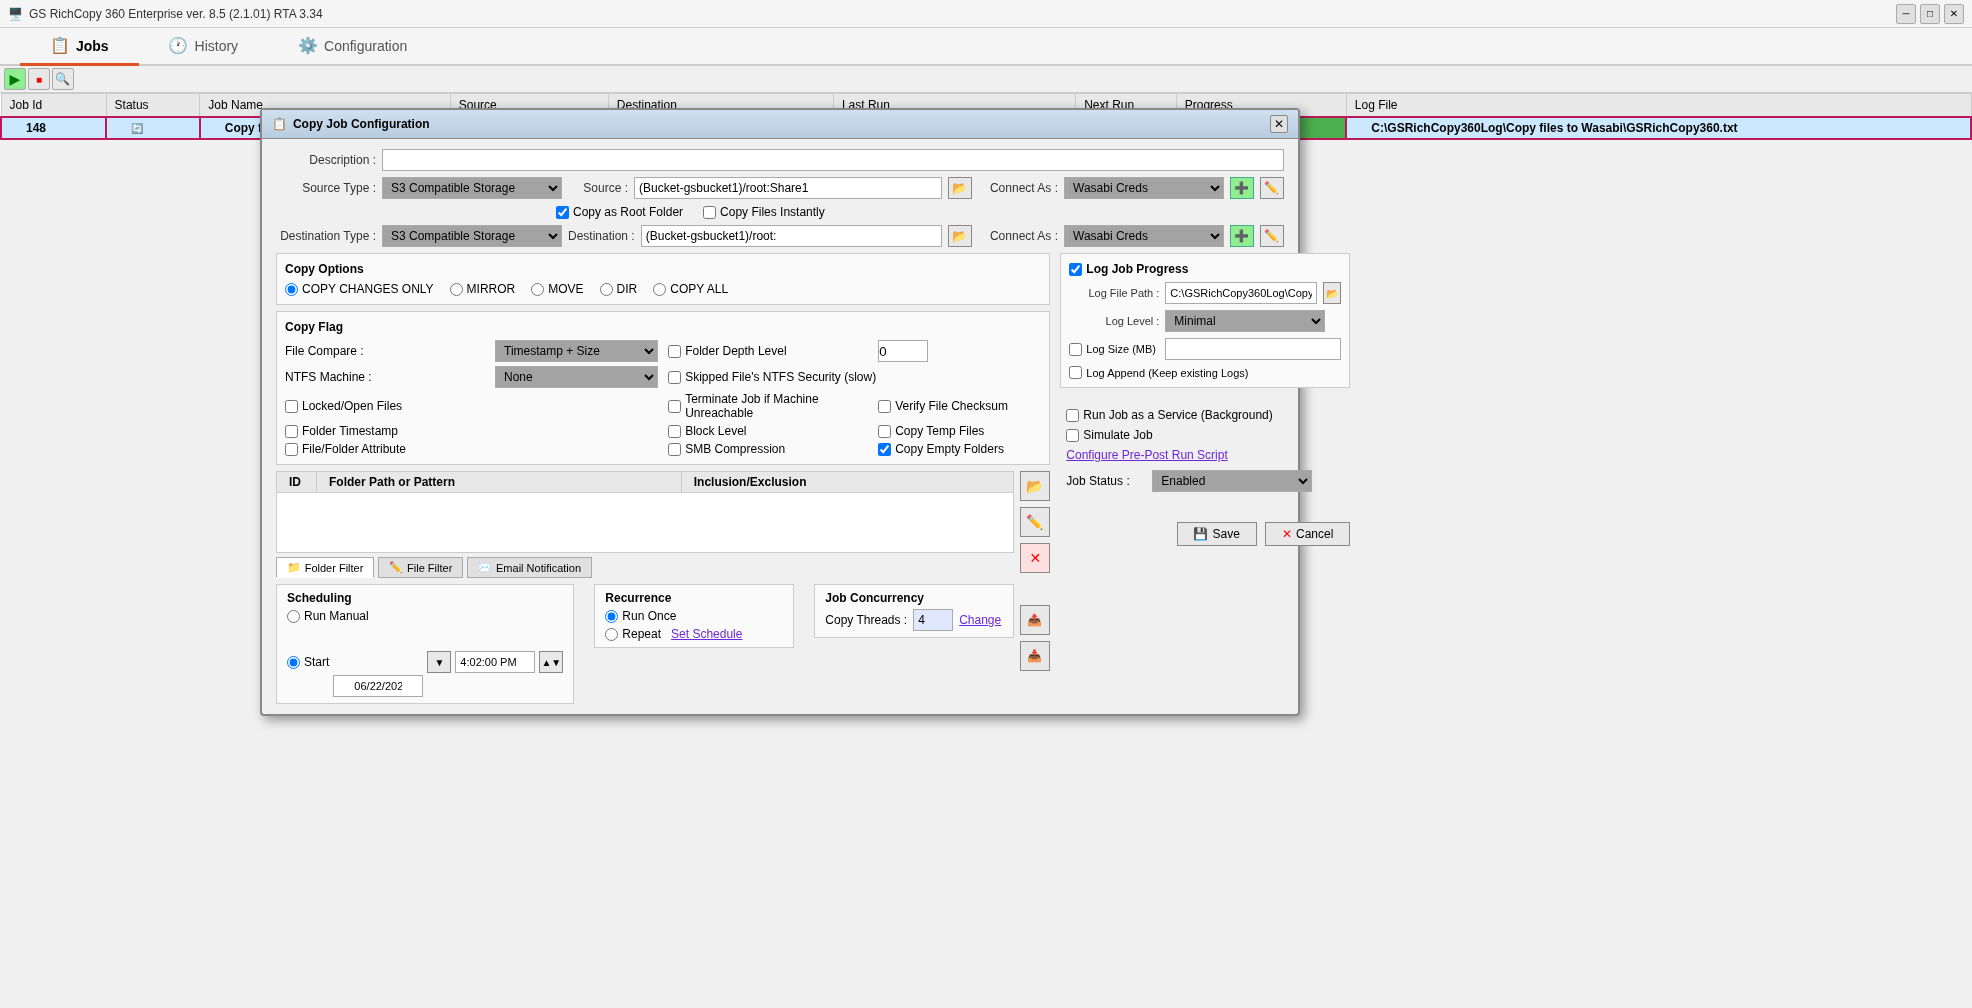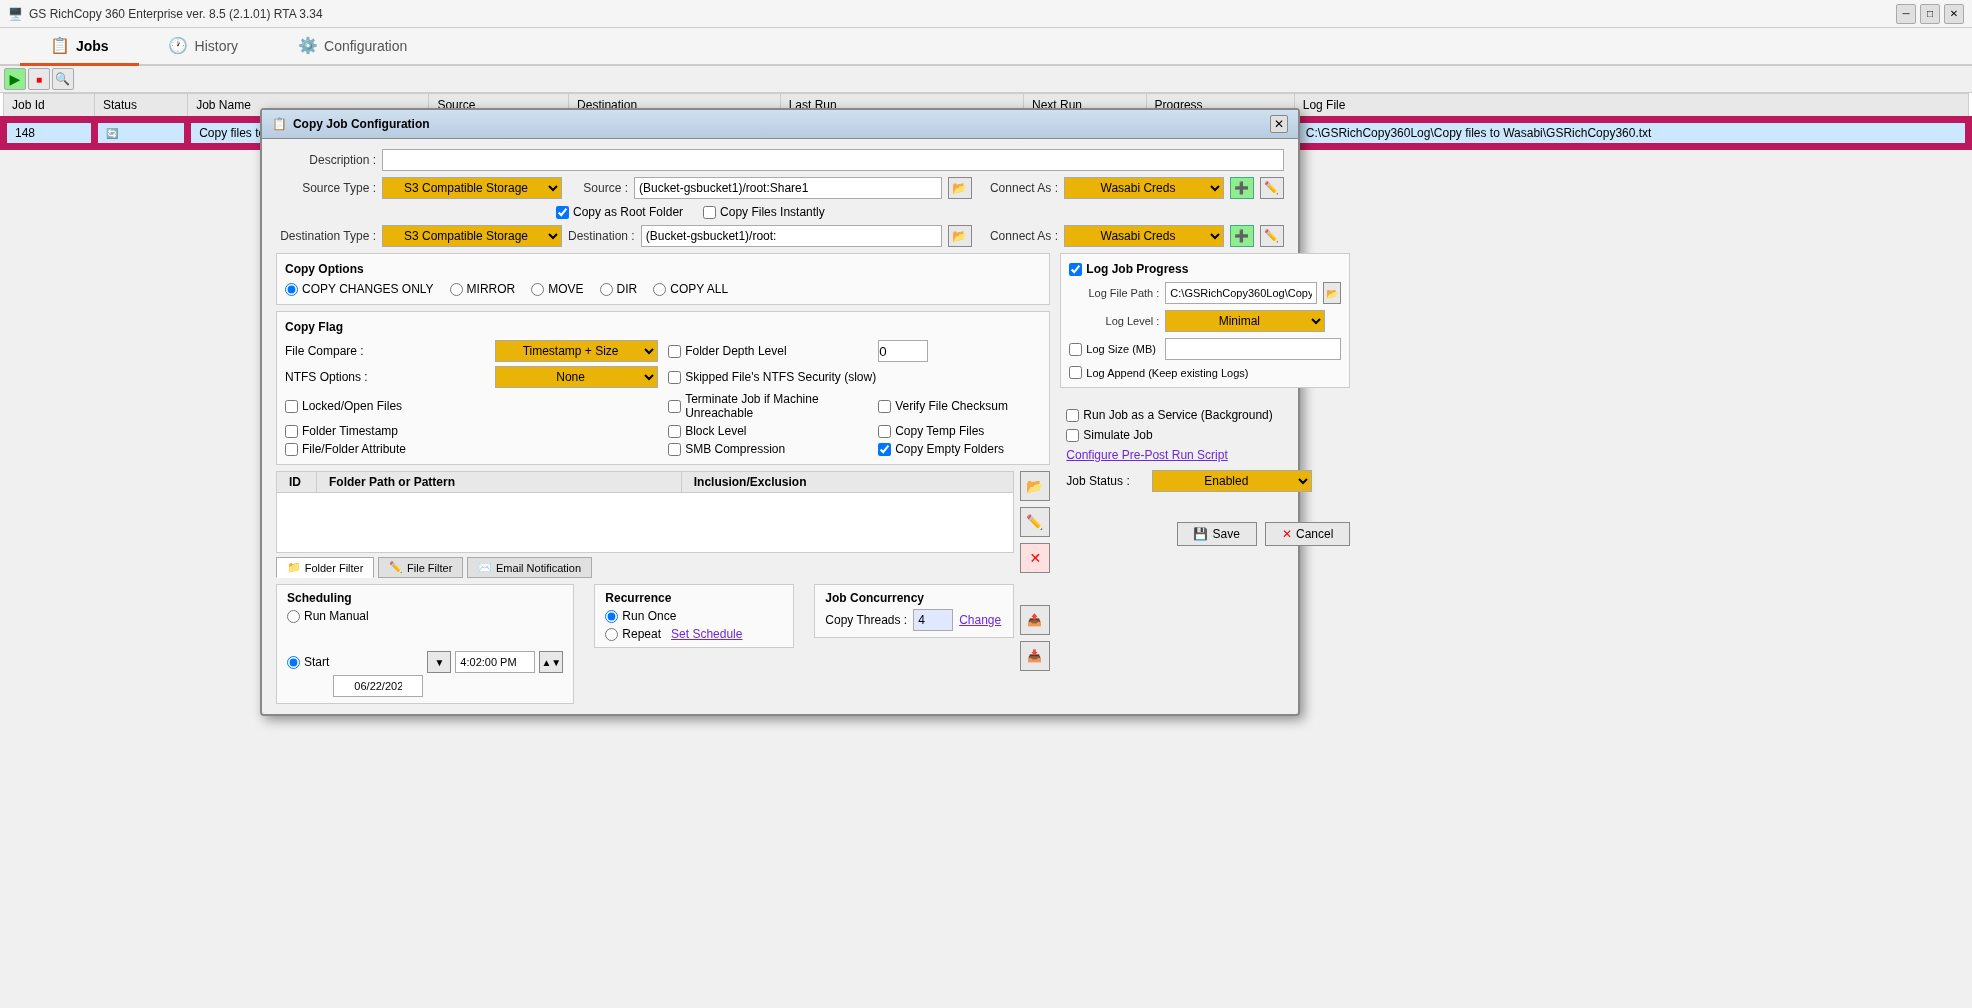--- a/index.html
+++ b/index.html
@@ -80,23 +80,24 @@
       font-size: 12px;
     }
     .job-table th {
       background: #e8e8e8;
       border: 1px solid #ccc;
       padding: 4px 8px;
       text-align: left;
       font-weight: normal;
     }
     .job-table td {
-      border: 7px solid #be185d;
-      padding: 3px 8px;
+      border: 2px solid #be185d;
+      padding: 3px 24px;
       background: #fff;
+      font-weight: bold;
     }
     .job-table tr.selected td {
       background: #cce8ff;
     }
     .progress-cell {
       background: #4caf50 !important;
       color: #fff;
       text-align: center;
     }
     .toolbar-row {
@@ -173,23 +174,22 @@
       border: 1px solid #aaa;
       padding: 2px 4px;
       font-size: 12px;
       background: #fff;
     }
     .form-select {
       height: 22px;
       border: 1px solid #aaa;
       padding: 2px 4px;
       font-size: 12px;
-      background: #eab308;
+      background: #a3a3a3;
       min-width: 160px;
-      text-align: center;
     }
     .icon-btn {
       width: 24px; height: 22px;
       border: 1px solid #888;
       background: #e8e8e8;
       cursor: pointer;
       display: flex; align-items: center; justify-content: center;
       font-size: 12px;
     }
     .green-btn {
@@ -496,21 +496,21 @@
               <option>Size Only</option>
               <option>CRC</option>
             </select>
             <label class="checkbox-item">
               <input type="checkbox" style=""> Folder Depth Level
             </label>
             <div style="display:flex; gap:4px; align-items:center;">
               <input type="number" style="width: 50px; height: 22px; border: 1px solid rgb(170, 170, 170);" value="0">
             </div>
 
-            <span>NTFS Options :</span>
+            <span>NTFS Machine :</span>
             <select class="form-select">
               <option>None</option>
               <option>Copy</option>
               <option>Skip</option>
             </select>
             <label class="checkbox-item" style="grid-column:3/5;">
               <input type="checkbox" style=""> Skipped File's NTFS Security (slow)
             </label>
 
             <label class="checkbox-item">

